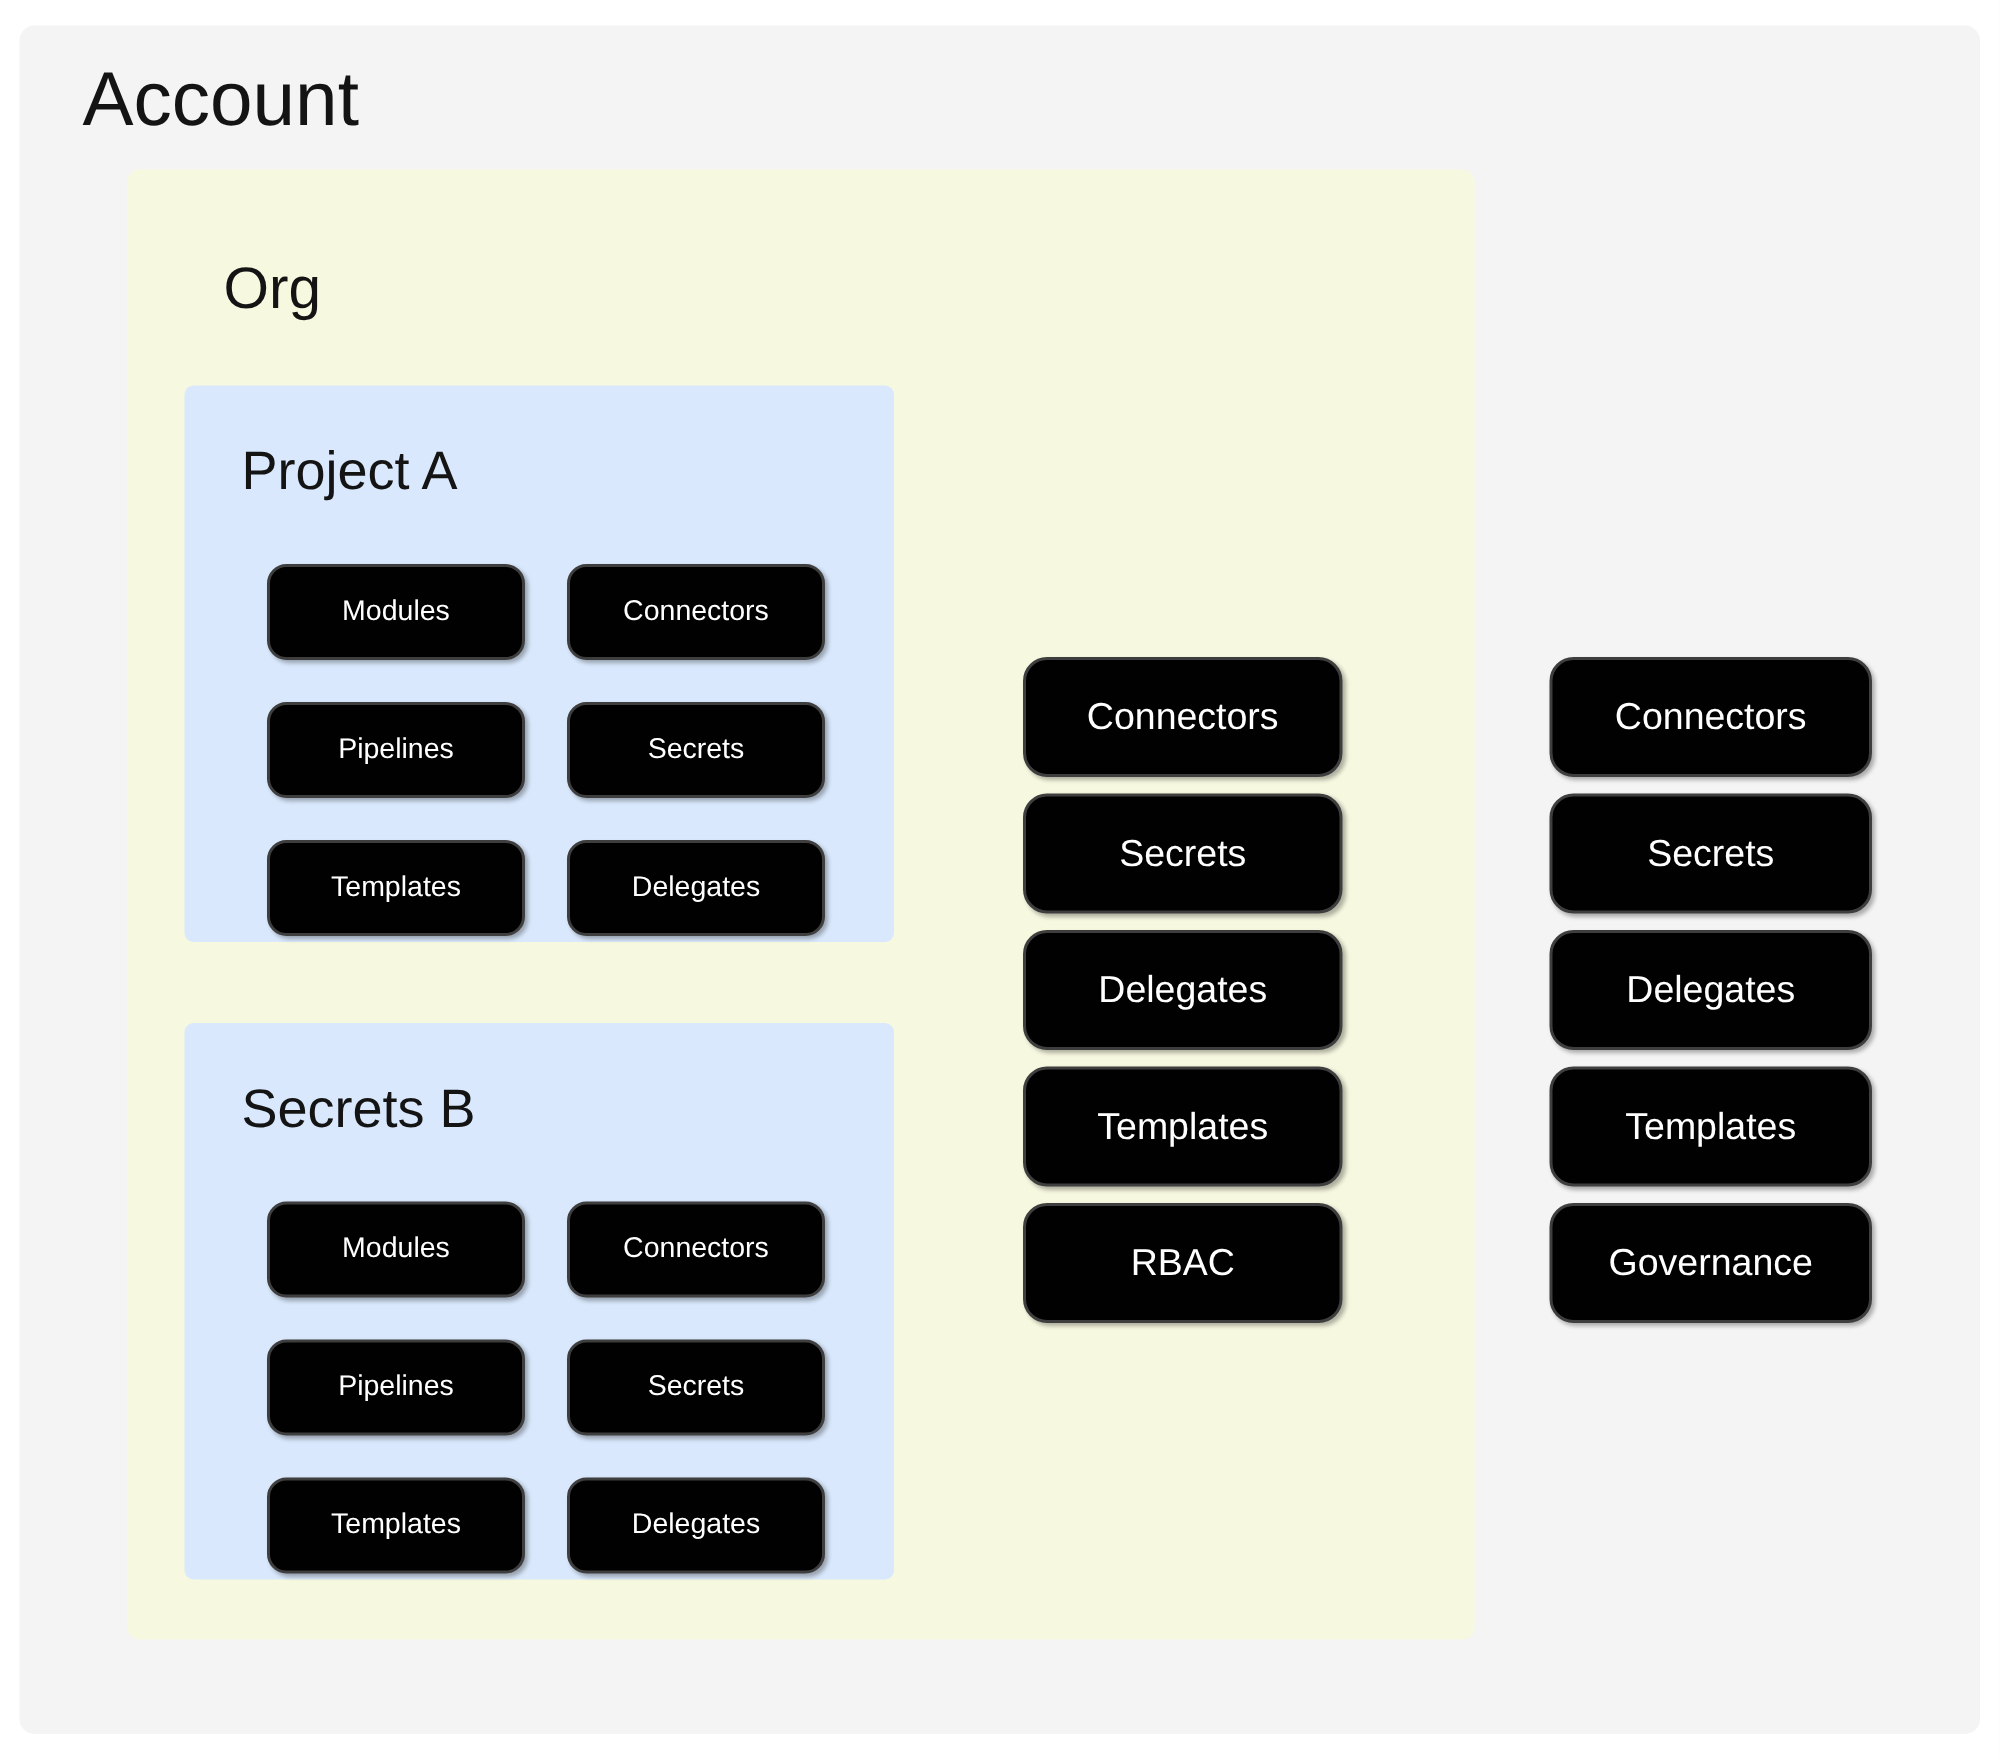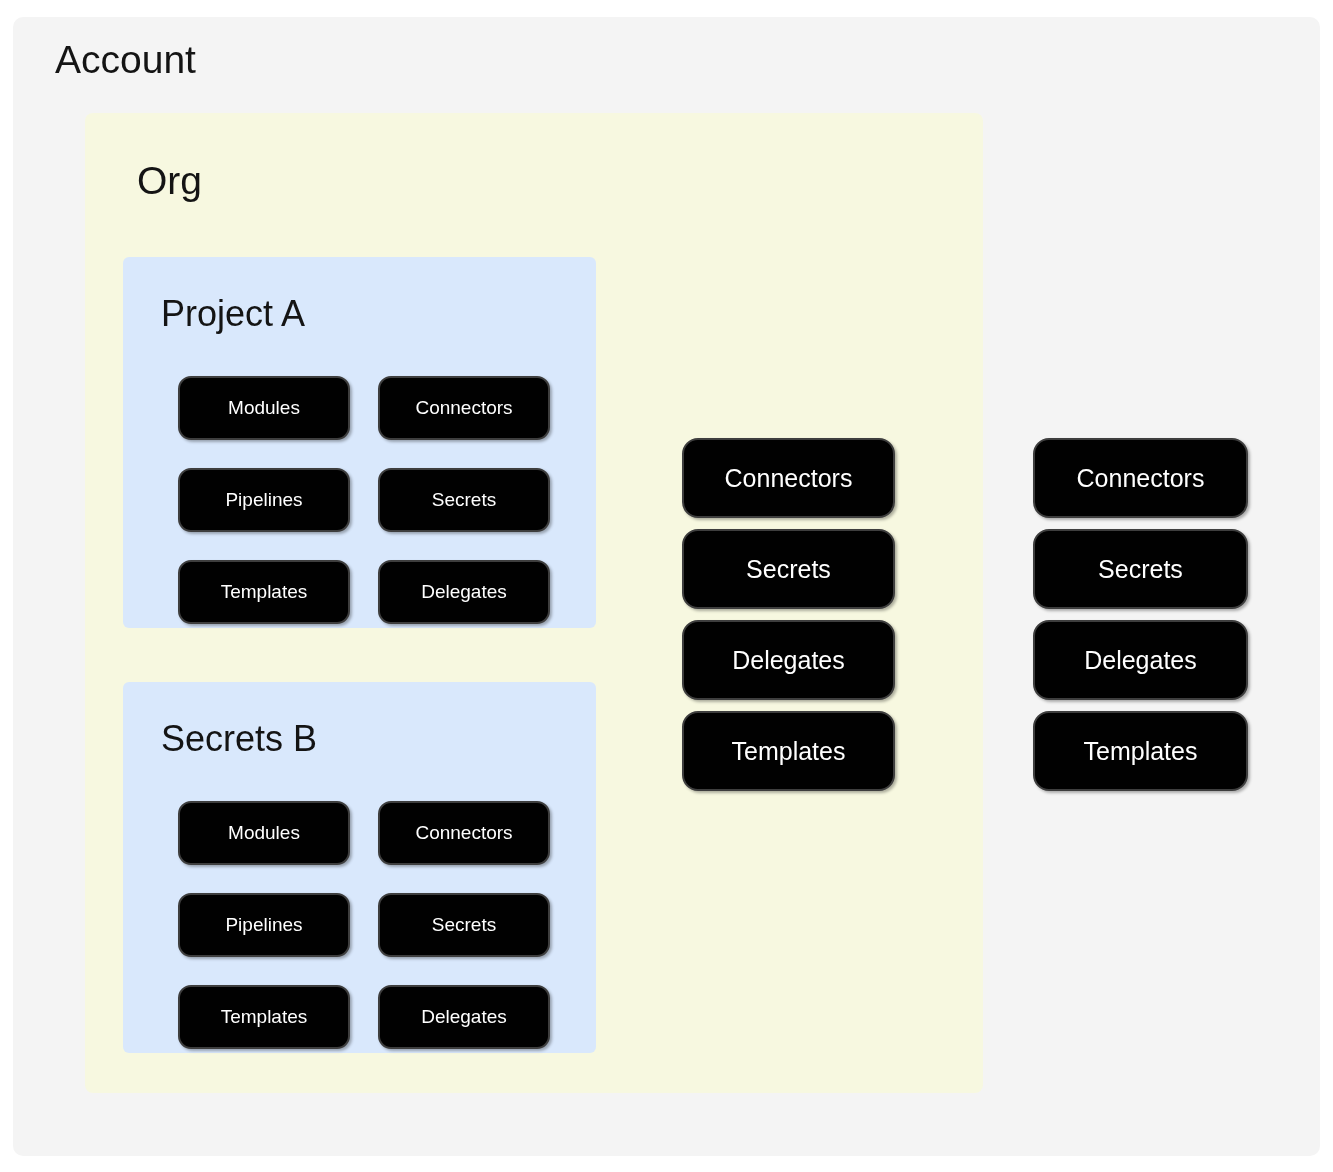--- a/index.html
+++ b/index.html
@@ -23,39 +23,39 @@
     width: 1307px;
     height: 1139px;
     background: #f4f4f4;
     border-radius: 10px;
   }
   .account-title {
     position: absolute;
     left: 42px;
     top: 23px;
     margin: 0;
-    font-size: 39px;
+    font-size: 51px;
     font-weight: 400;
     line-height: 1;
     color: #141414;
   }
   .org-box {
     position: absolute;
     left: 72px;
     top: 96px;
     width: 898px;
     height: 980px;
     background: #f7f8e0;
     border-radius: 8px;
   }
   .org-title {
     position: absolute;
     left: 48px;
     top: 44px;
-    margin: 4px;
+    margin: 16px;
     font-size: 39px;
     font-weight: 400;
     line-height: 1;
     color: #141414;
   }
   .project-box {
     position: absolute;
     left: 38px;
     width: 473px;
     height: 371px;
@@ -161,23 +161,25 @@
           <button type="button" class="pill pill-sm">Templates</button>
           <button type="button" class="pill pill-sm">Delegates</button>
         </div>
       </div>
 
       <div class="org-column">
         <button type="button" class="pill pill-lg">Connectors</button>
         <button type="button" class="pill pill-lg">Secrets</button>
         <button type="button" class="pill pill-lg">Delegates</button>
         <button type="button" class="pill pill-lg">Templates</button>
+        <button type="button" class="pill pill-lg">RBAC</button>
       </div>
     </div>
 
     <div class="account-column">
       <button type="button" class="pill pill-lg">Connectors</button>
       <button type="button" class="pill pill-lg">Secrets</button>
       <button type="button" class="pill pill-lg">Delegates</button>
       <button type="button" class="pill pill-lg">Templates</button>
+      <button type="button" class="pill pill-lg">Governance</button>
     </div>
   </div>
 </div>
 
 </body></html>

